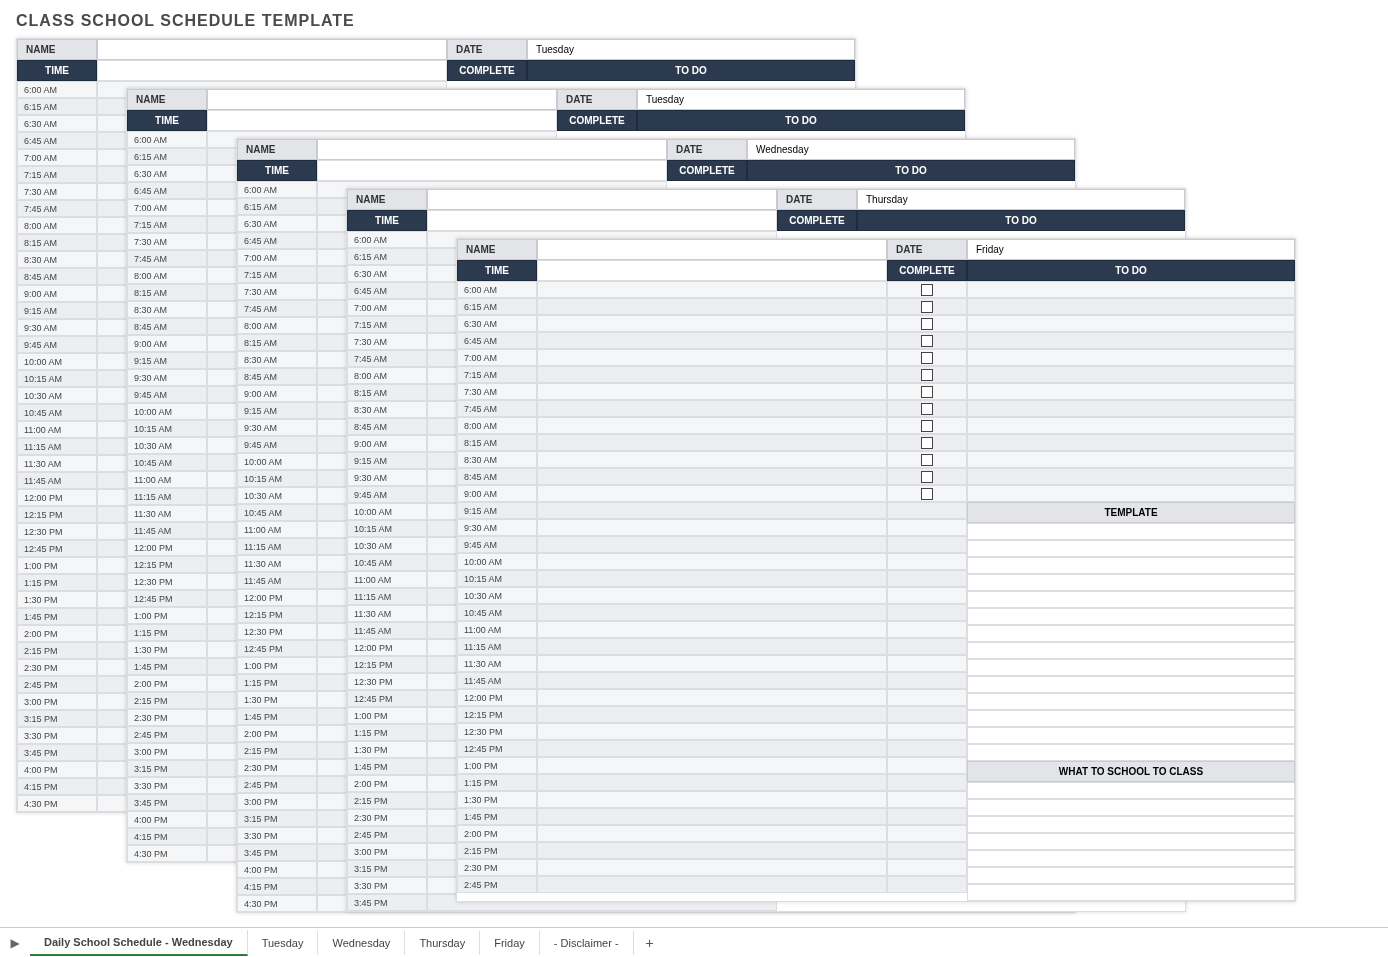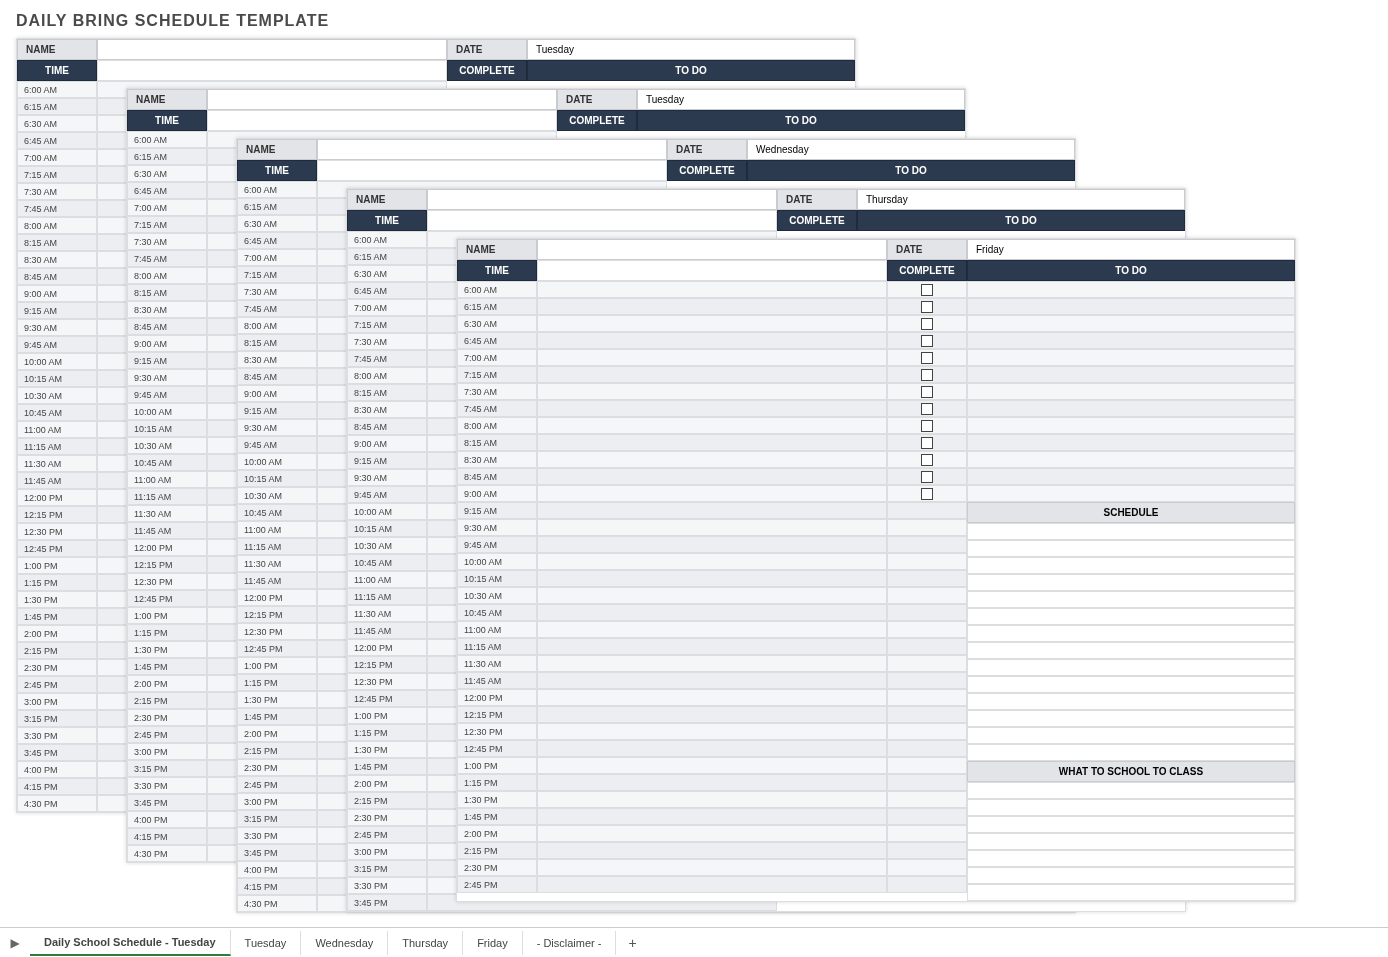--- a/index.html
+++ b/index.html
@@ -106,21 +106,21 @@
     font-weight:bold;
     border-bottom:2px solid #2a7f3a;
   }
   .tabbar .plus {
     padding:6px 12px; color:#555; font-size:14px;
   }
 </style>
 </head>
 <body>
 
-<div class="title">DAILY BRING SCHEDULE TEMPLATE</div>
+<div class="title">CLASS SCHOOL SCHEDULE TEMPLATE</div>
 
 <div class="card" style="left:16px; top:38px; width:840px; z-index:1;">
   <div class="top-row">
     <div class="cell-label" style="width:80px;">NAME</div>
     <div class="cell-value" style="width:350px;"></div>
     <div class="cell-label" style="width:80px;">DATE</div>
     <div class="cell-value" style="flex:1;">Tuesday</div>
   </div>
   <div class="hdr-row">
     <div class="hdr" style="width:80px;">TIME</div>
@@ -1190,21 +1190,21 @@
           <div class="time-row">
             <div class="tc" style="flex: 1 1 0%;"></div>
           </div>
           <div class="time-row">
             <div class="tc" style="flex: 1 1 0%;"></div>
           </div>
           <div class="time-row">
             <div class="tc" style="flex: 1 1 0%;"></div>
           </div>
         </div>
-      <div class="section-hdr">SCHEDULE</div>
+      <div class="section-hdr">TEMPLATE</div>
       <div id="hw-5">
           <div class="blank-row"></div>
           <div class="blank-row"></div>
           <div class="blank-row"></div>
           <div class="blank-row"></div>
           <div class="blank-row"></div>
           <div class="blank-row"></div>
           <div class="blank-row"></div>
           <div class="blank-row"></div>
           <div class="blank-row"></div>
@@ -1223,20 +1223,20 @@
           <div class="blank-row"></div>
           <div class="blank-row"></div>
           <div class="blank-row"></div>
         </div>
     </div>
   </div>
 </div>
 
 <div class="tabbar">
   <div class="arrow">▶</div>
-  <div class="tab active">Daily School Schedule - Tuesday</div>
+  <div class="tab active">Daily School Schedule - Wednesday</div>
   <div class="tab">Tuesday</div>
   <div class="tab">Wednesday</div>
   <div class="tab">Thursday</div>
   <div class="tab">Friday</div>
   <div class="tab">- Disclaimer -</div>
   <div class="plus">+</div>
 </div>
 
 </body></html>

